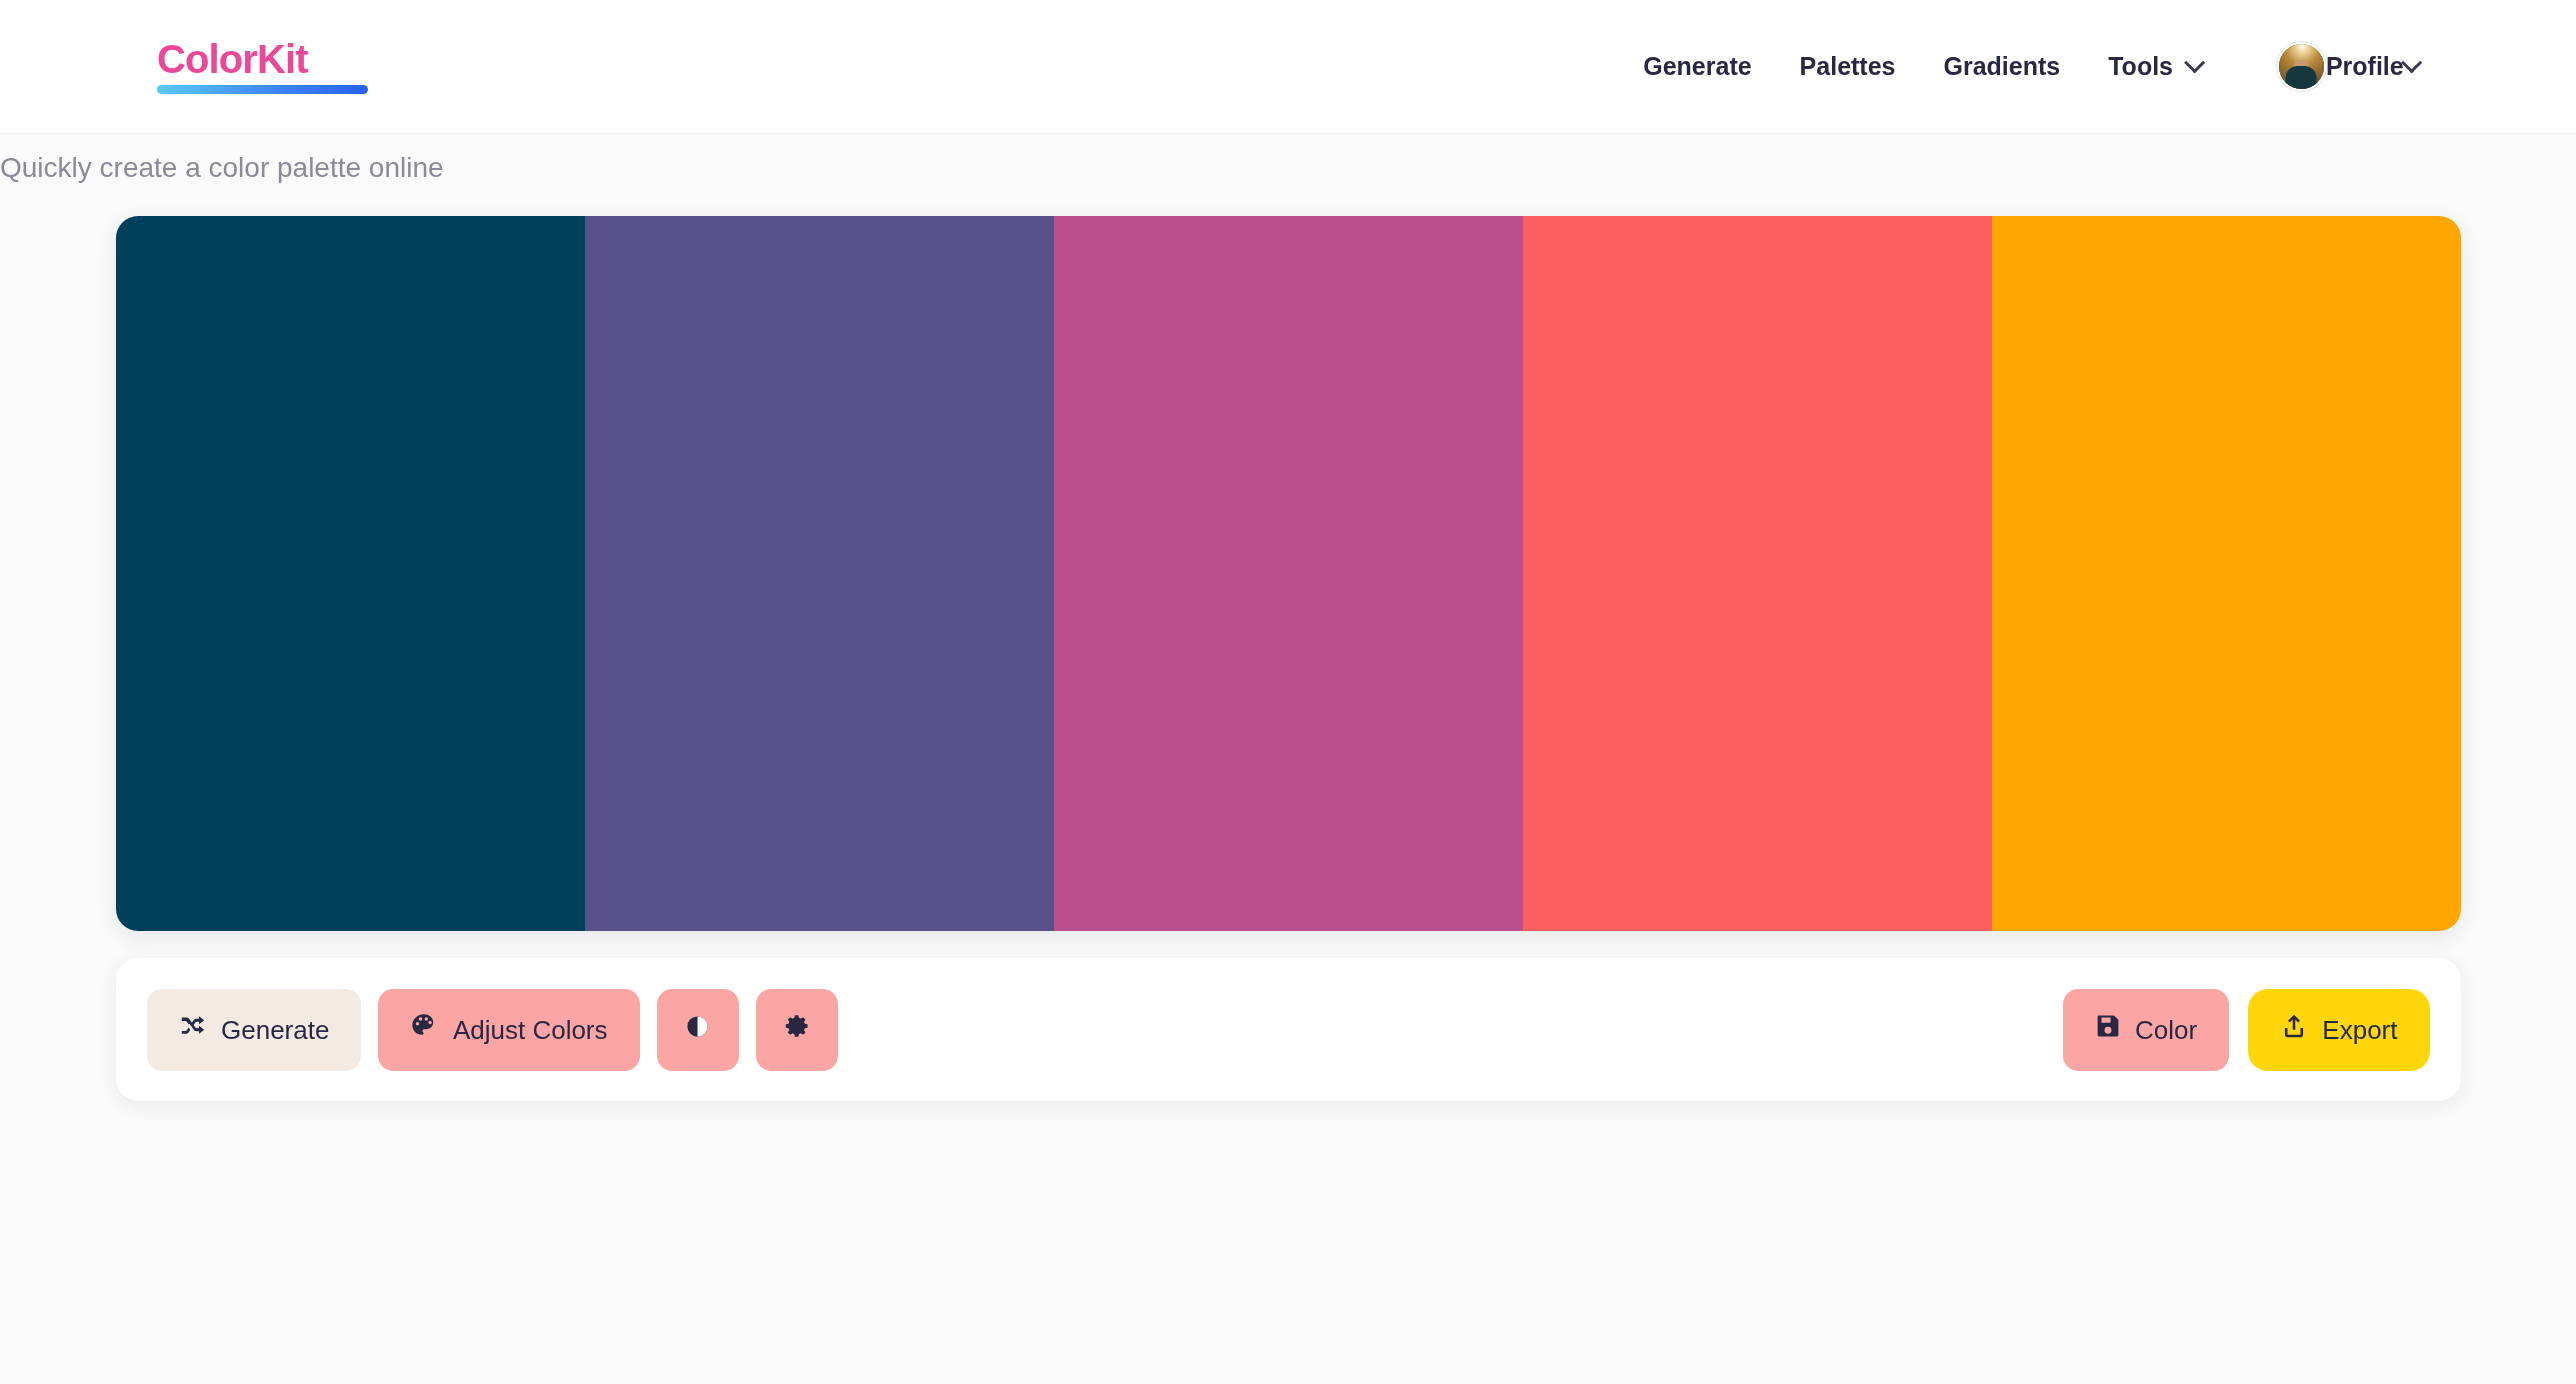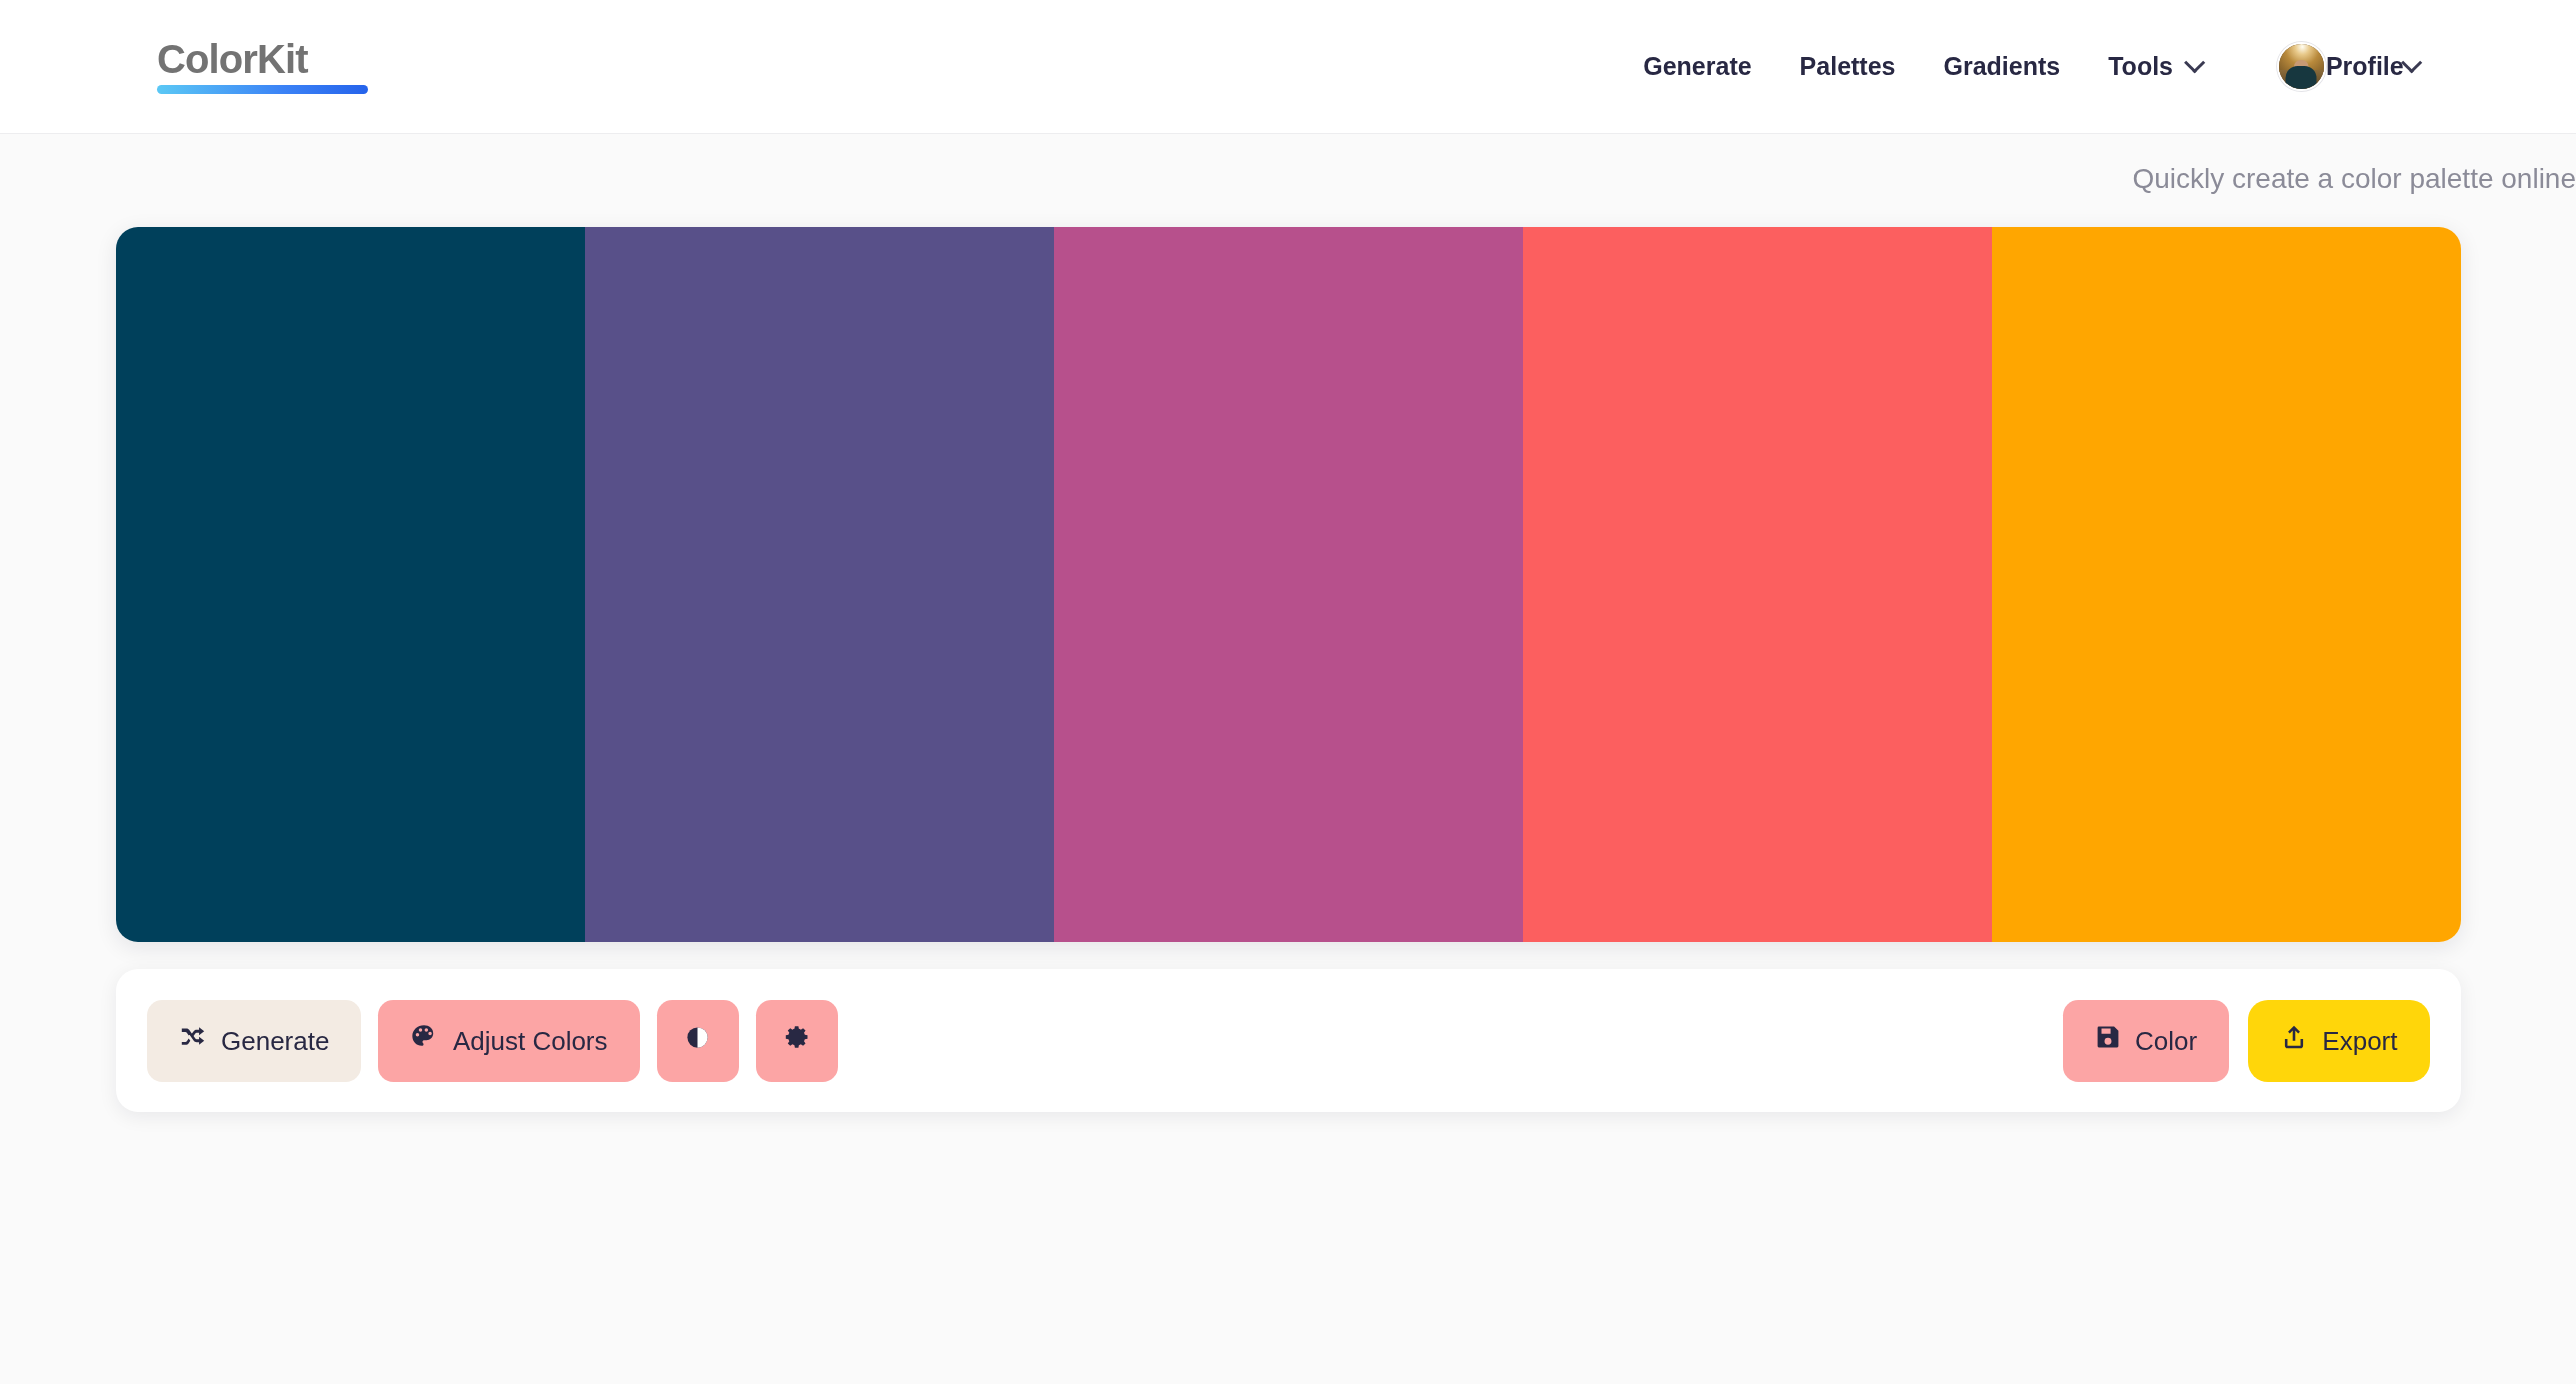--- a/index.html
+++ b/index.html
@@ -25,21 +25,21 @@
 
   .logo-wrap {
     display: flex;
     flex-direction: column;
     align-items: flex-start;
     gap: 6px;
   }
   .logo-text {
     font-size: 40px;
     font-weight: bold;
-    color: #737373;
+    color: #ec4899;
     letter-spacing: -0.9px;
     line-height: 1;
   }
   .logo-underline {
     width: 211px;
     height: 8.5px;
     border-radius: 5.1px;
     background: linear-gradient(90deg, #5BC8F5 0%, #3B82F6 60%, #2563EB 100%);
   }
 
@@ -109,24 +109,24 @@
 
   .page-title {
     text-align: center;
     font-size: 62px;
     font-weight: bold;
     color: #282843;
     letter-spacing: -1px;
     margin-top: 47px;
   }
   .page-subtitle {
-    text-align: right;
+    text-align: left;
     font-size: 28px;
     color: #8B8B98;
-    margin-top: 29px;
+    margin-top: 18px;
   }
 
   
   .palette-card {
     margin: 32px auto 0 auto;
     width: 2345px;
     height: 715px;
     border-radius: 22px;
     overflow: hidden;
     display: flex;

